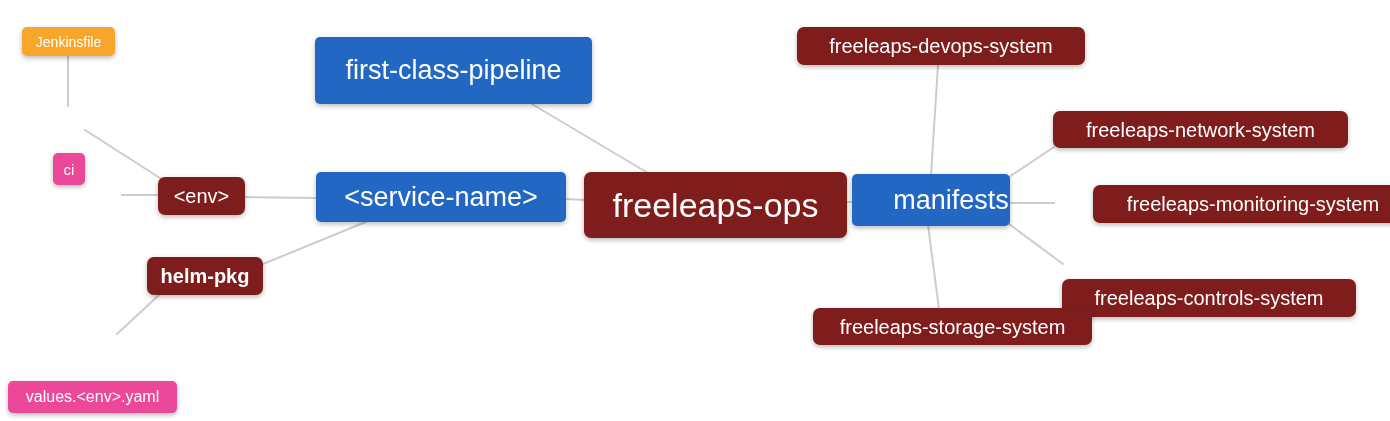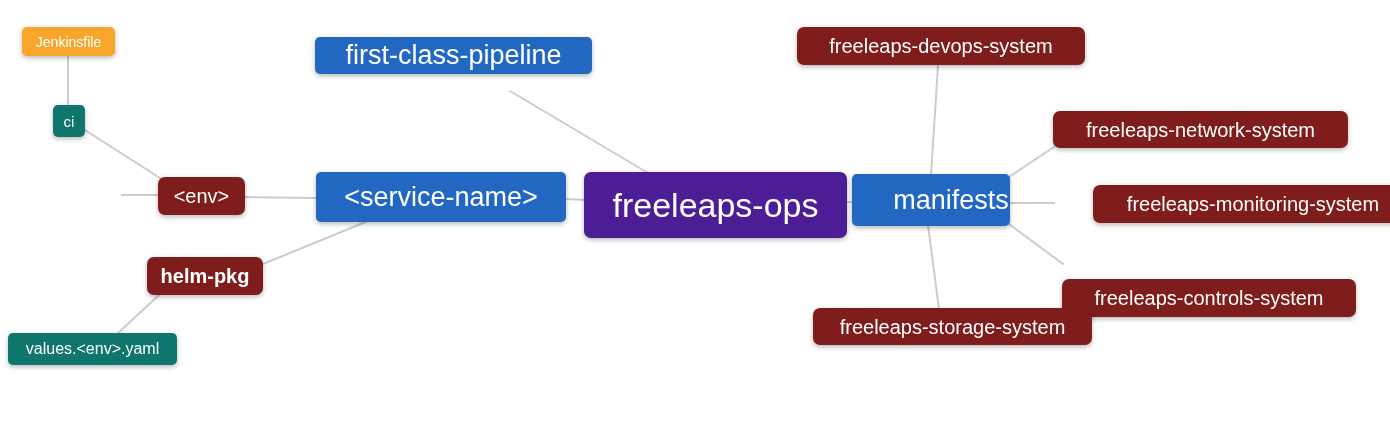--- a/index.html
+++ b/index.html
@@ -34,23 +34,23 @@
     color: #ffffff;
     border-radius: 5px;
     box-shadow: 0 2px 5px rgba(0,0,0,0.28);
     cursor: pointer;
     white-space: nowrap;
     box-sizing: border-box;
     line-height: 1;
   }
   .c-blue   { background: #2267c2; }
   .c-green  { background: #7f1d1d; border-radius: 7px; }
-  .c-red    { background: #0f766e; }
+  .c-red    { background: #ec4899; margin-top: 48px; }
   .c-orange { background: #f7a62b; }
-  .c-dark   { background: #4c1d95; border-radius: 7px; }
+  .c-dark   { background: #7f1d1d; border-radius: 7px; }
 </style>
 </head>
 <body>
 
 <div class="canvas">
 
   <svg class="edges" viewBox="0 0 1390 421" xmlns="http://www.w3.org/2000/svg">
     <line x1="68" y1="56" x2="68" y2="106"></line>
     <line x1="85" y1="130" x2="163" y2="180"></line>
     <line x1="122" y1="195" x2="158" y2="195"></line>
@@ -73,21 +73,21 @@
 
 
   <div class="node c-green" style="left:158px; top:177px; width:87px; height:38px; font-size:20px;">&lt;env&gt;</div>
 
   <div class="node c-green" style="left:147px; top:257px; width:116px; height:38px; font-size:20px;font-weight:bold;">helm-pkg</div>
 
   <div class="node c-red" style="left:8px; top:333px; width:169px; height:32px; font-size:16px;">values.&lt;env&gt;.yaml</div>
 
   <div class="node c-blue" style="left:316px; top:172px; width:250px; height:50px; font-size:27px;">&lt;service-name&gt;</div>
 
-  <div class="node c-blue" style="left:315px; top:37px; width:277px; height:37px; font-size:27px;">first-class-pipeline</div>
+  <div class="node c-blue" style="left:315px; top:37px; width:277px; height:67px; font-size:27px;">first-class-pipeline</div>
 
   <div class="node c-dark" style="left:584px; top:172px; width:263px; height:66px; font-size:34px;">freeleaps-ops</div>
 
   <div class="node c-blue" style="left:852px; top:174px; width:158px; height:52px; font-size:27px;padding-left:40px;">manifests</div>
 
   <div class="node c-green" style="left:797px; top:27px; width:288px; height:38px; font-size:20px;">freeleaps-devops-system</div>
 
   <div class="node c-green" style="left:1053px; top:111px; width:295px; height:37px; font-size:20px;">freeleaps-network-system</div>
 
   <div class="node c-green" style="left:1053px; top:185px; width:320px; height:38px; font-size:20px;margin-left:40px;">freeleaps-monitoring-system</div>

